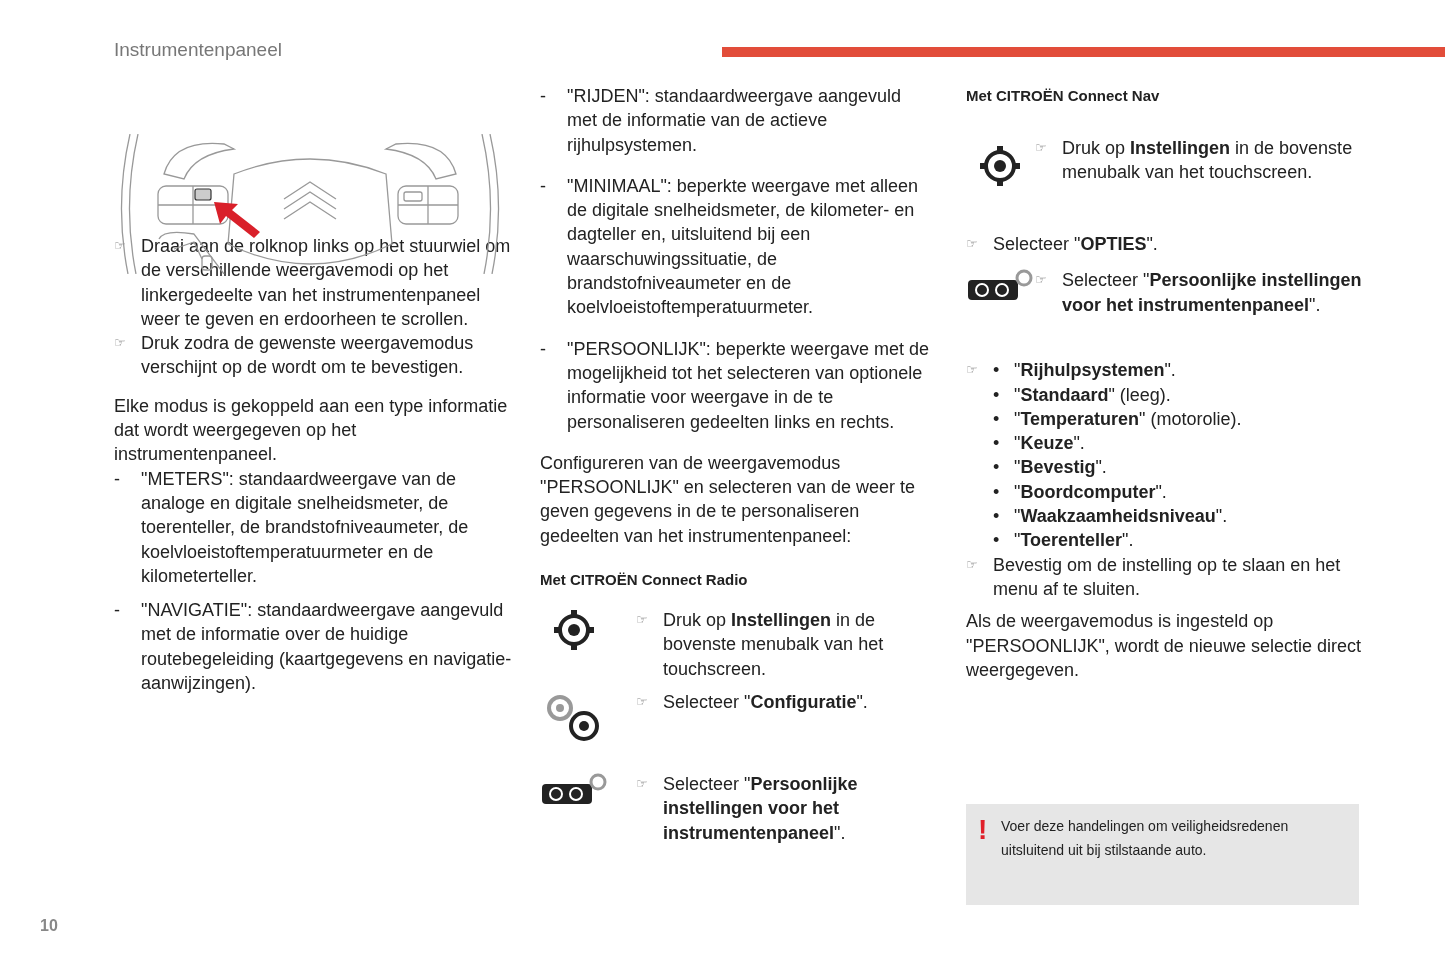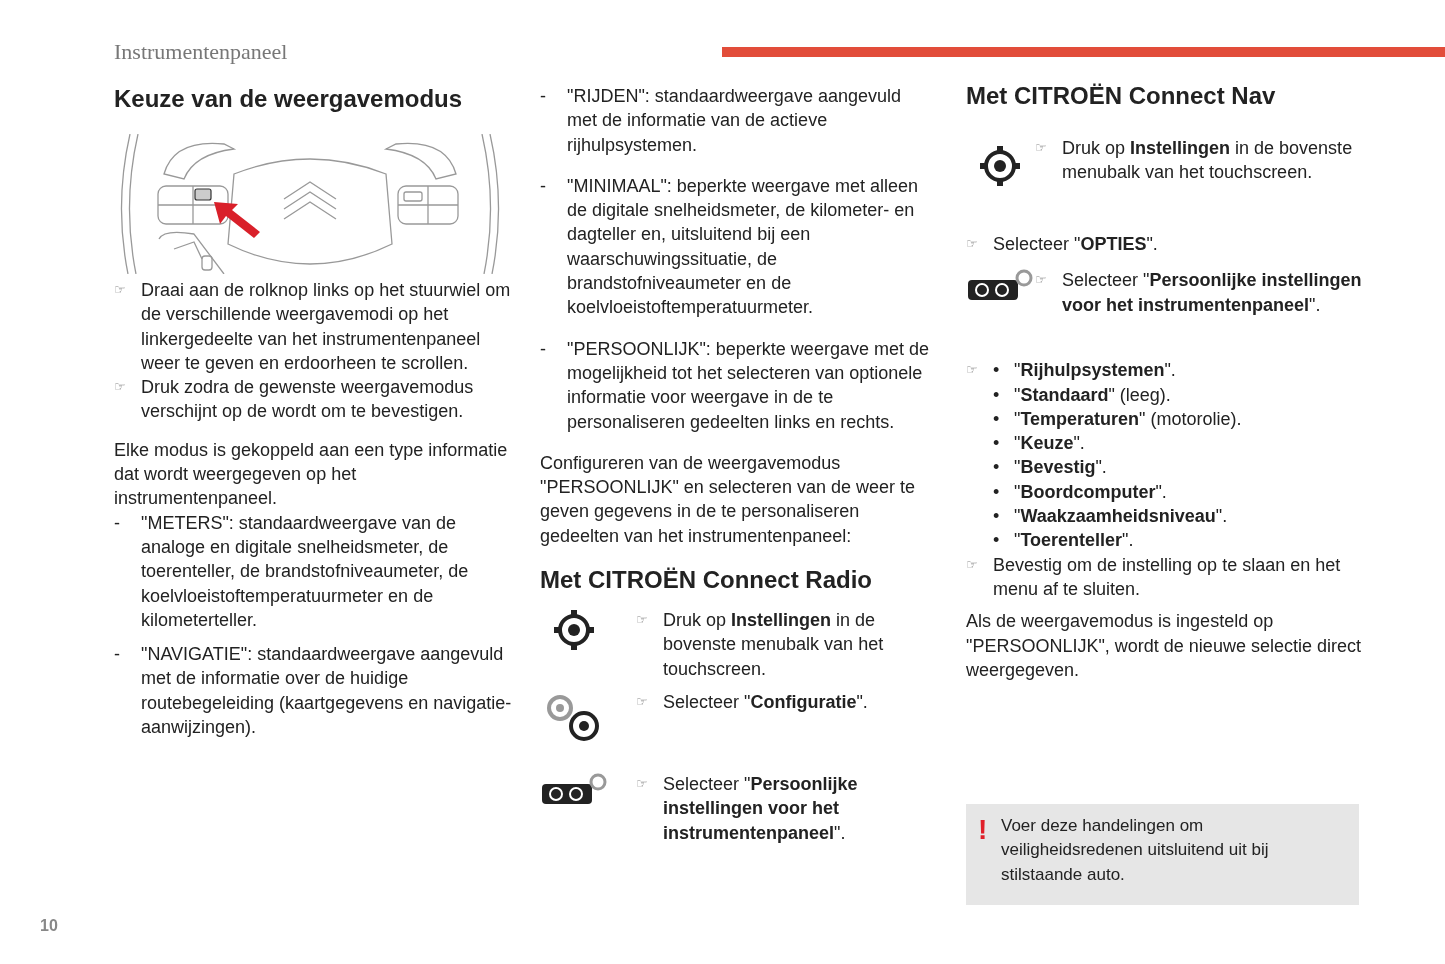--- a/index.html
+++ b/index.html
@@ -1,50 +1,49 @@
 <!DOCTYPE html>
 <html><head>
   <meta charset="utf-8">
   <style>
     html, body { margin:0; padding:0; background:#ffffff; }
     body { width:1445px; height:964px; position:relative; overflow:hidden;
            font-family:"Liberation Sans", sans-serif; color:#222; }
-    .section-label { position:absolute; left:114px; top:39px; font-size:22px; color:#777;font-family:Liberation Serif, serif; }
+    .section-label { position:absolute; left:114px; top:39px; font-size:19px; color:#777; }
     .red-bar { position:absolute; left:722px; top:47px; width:723px; height:10px; background:#e24d3a; }
     .page-num { position:absolute; left:40px; top:917px; font-size:16px; font-weight:bold; color:#888; }
     .col { position:absolute; font-size:18px; line-height:24.3px; }
     .col1 { left:114px; top:84px; width:400px; }
     .col2 { left:540px; top:84px; width:395px; }
     .col3 { left:966px; top:84px; width:400px; }
     h1.title { font-size:24px; font-weight:bold; margin:0 0 14px 0; line-height:30px; color:#222; }
-    h2.sub { font-size:24px; font-weight:bold; margin:0; line-height:24px; }
+    h2.sub { font-size:15px; font-weight:bold; margin:0; line-height:24px; }
     p { margin:0; }
     .gap { height:14px; }
     .step { position:relative; padding-left:27px; }
     .step .hand { position:absolute; left:0; top:0; font-size:13px; color:#888; }
     .dash { position:relative; padding-left:27px; }
     .dash .d { position:absolute; left:0; top:0; }
     .bullet { position:relative; padding-left:48px; }
     .bullet .b { position:absolute; left:27px; top:0; }
     b { font-weight:bold; }
     .iconrow { position:relative; padding-left:96px; }
     .iconrow .ic { position:absolute; left:0; top:0; }
     .warn { position:absolute; left:966px; top:804px; width:393px; height:101px; background:#e6e6e6; }
     .warn .mark { position:absolute; left:12px; top:10px; font-size:28px; font-weight:bold; color:#e0202a; }
-    .warn .txt { position:absolute; left:35px; top:10px; width:340px; font-size:17px; line-height:24.3px; }
+    .warn .txt { position:absolute; left:35px; top:10px; width:340px; font-size:14px; line-height:24.3px; }
     .wheel { position:absolute; left:114px; top:134px; width:392px; height:140px; }
   </style>
 </head>
 <body>
 
 <div class="section-label">Instrumentenpaneel</div>
 <div class="red-bar"></div>
 
 <div class="col col1">
-  <h1 class="title">Keuze van de weergavemodus</h1>
   <div style="height:150px"></div>
   <div class="step"><span class="hand">☞</span><span>Draai aan de rolknop links op het stuurwiel om de verschillende weergavemodi op het linkergedeelte van het instrumentenpaneel weer te geven en erdoorheen te scrollen.</span></div>
   <div class="step"><span class="hand">☞</span><span>Druk zodra de gewenste weergavemodus verschijnt op de wordt om te bevestigen.</span></div>
   <div class="gap"></div>
   <p>Elke modus is gekoppeld aan een type informatie dat wordt weergegeven op het instrumentenpaneel.</p>
   <div class="dash"><span class="d">-</span><span>"METERS": standaardweergave van de analoge en digitale snelheidsmeter, de toerenteller, de brandstofniveaumeter, de koelvloeistoftemperatuurmeter en de kilometerteller.</span></div>
   <div class="gap" style="height:10px"></div>
   <div class="dash"><span class="d">-</span><span>"NAVIGATIE": standaardweergave aangevuld met de informatie over de huidige routebegeleiding (kaartgegevens en navigatie-aanwijzingen).</span></div>
 </div>
 

